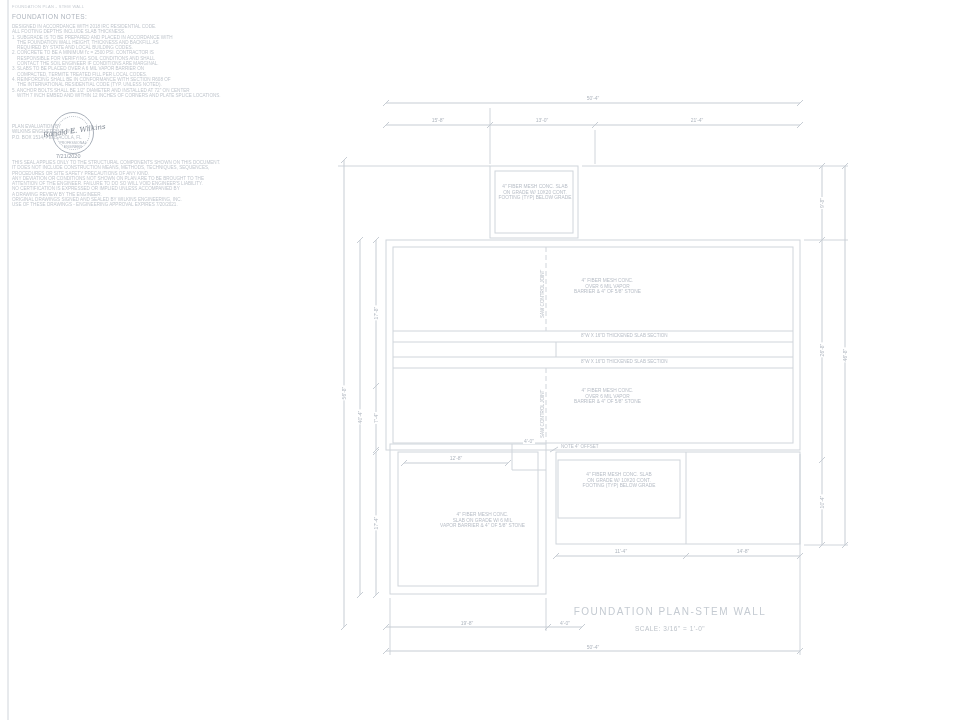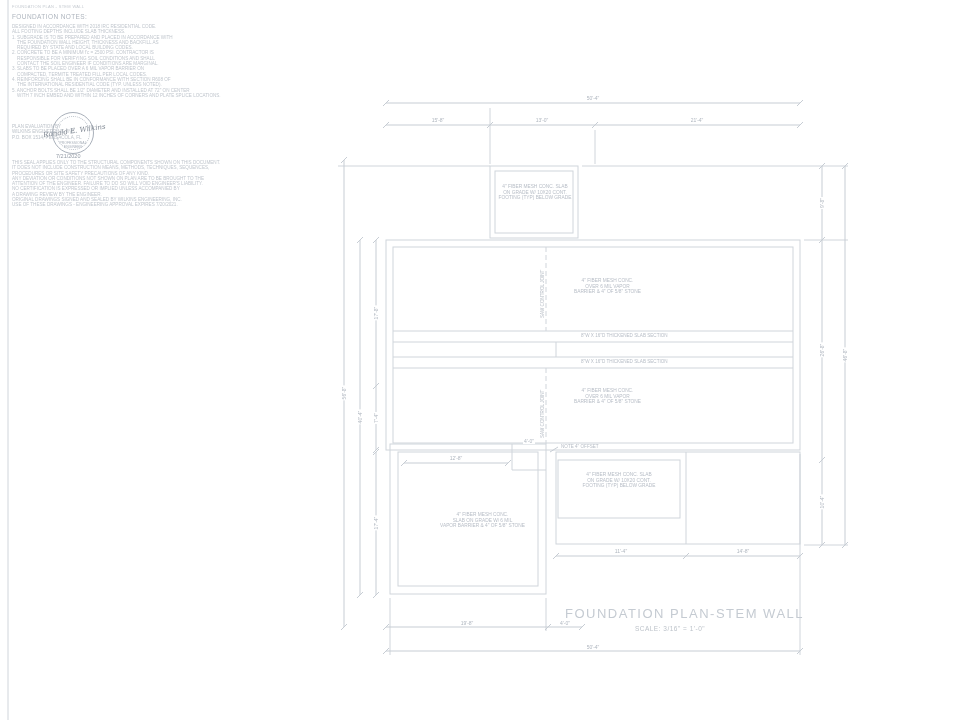--- a/index.html
+++ b/index.html
@@ -25,21 +25,21 @@
   .dim{position:absolute;font-size:5px;color:#b0b7c0;background:#fff;padding:0 1px;
        white-space:nowrap;transform:translateX(-50%);}
   .dim.rot{transform:translate(-50%,-50%) rotate(-90deg);}
   .plan-label{position:absolute;font-size:4.8px;line-height:5.6px;color:#b7bdc6;text-align:center;}
   .plan-label .lbl-line{display:block;}
   .band-label{position:absolute;font-size:4.6px;color:#b7bdc6;background:#fff;padding:0 1px;white-space:nowrap;}
   .joint-label{position:absolute;font-size:4.6px;color:#b7bdc6;transform-origin:0 0;
        transform:rotate(-90deg);white-space:nowrap;}
   .offset-note{position:absolute;font-size:4.6px;color:#b7bdc6;white-space:nowrap;}
   
-  .sheet-title{left:565px;top:606px;width:210px;text-align:center;font-size:13px;
+  .sheet-title{left:565px;top:606px;width:210px;text-align:center;font-size:10px;
       letter-spacing:1.5px;color:#c5cbd2;white-space:nowrap;}
   .sheet-scale{left:565px;top:625px;width:210px;text-align:center;font-size:6.5px;
       letter-spacing:.5px;color:#bdc3ca;}
   svg{position:absolute;left:0;top:0;}
 </style>
 </head>
 <body>
 
 <svg width="960" height="720" viewBox="0 0 960 720">
   <g stroke="#d0d5db" stroke-width="1" fill="none">

